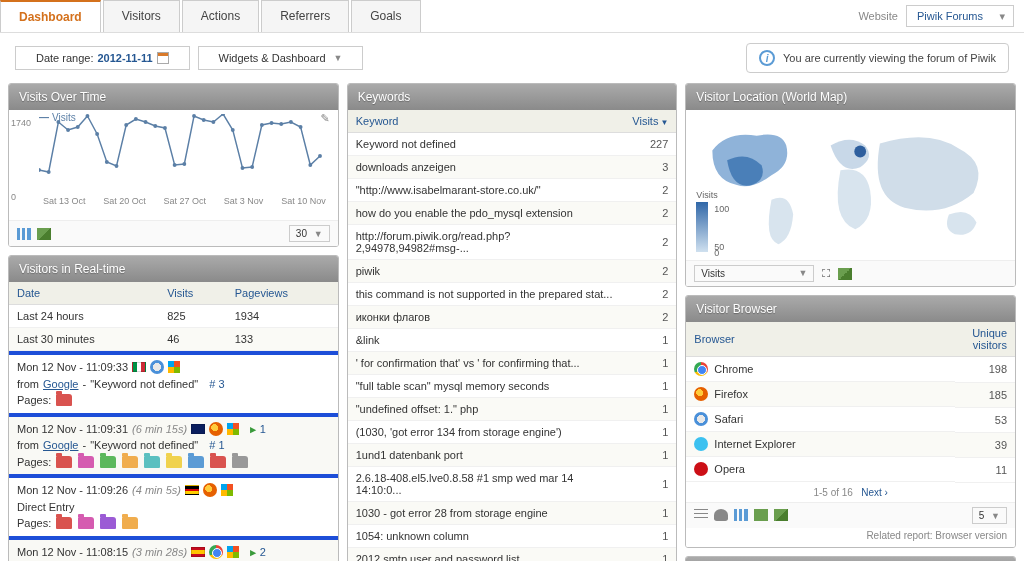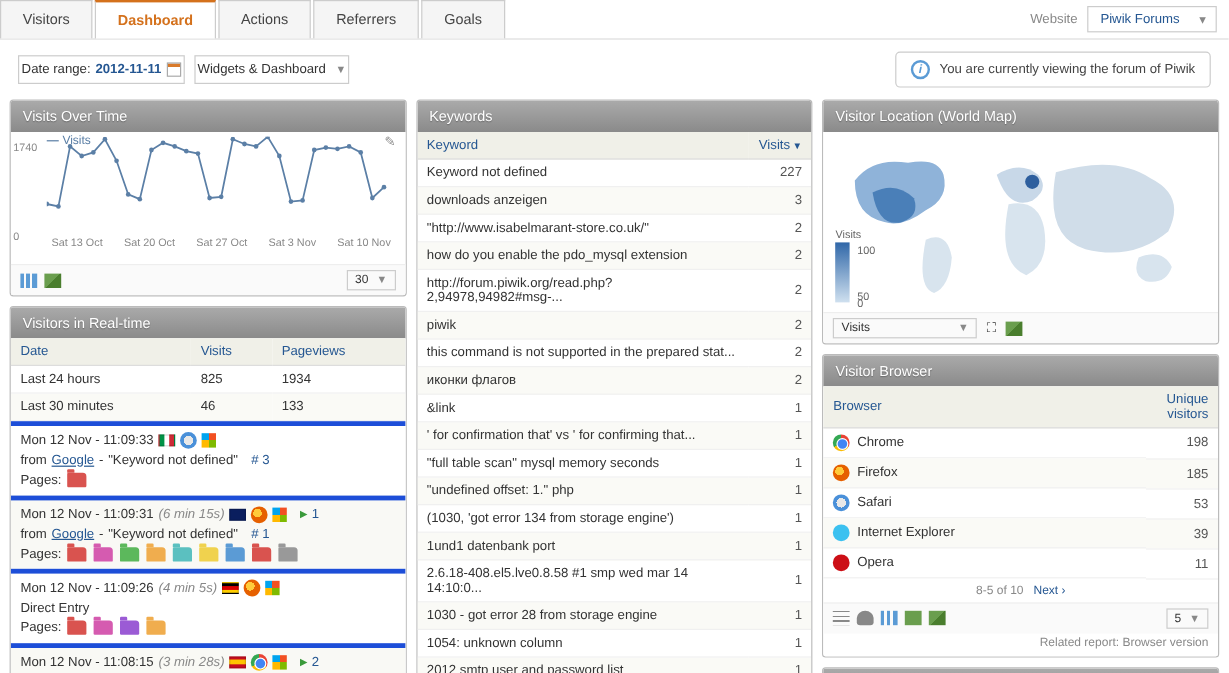--- a/index.html
+++ b/index.html
@@ -9,21 +9,21 @@
   .tabs { display: flex; }
   .tab { padding: 8px 18px; border: 1px solid #ccc; border-bottom: none; background: #f5f5f5; cursor: pointer; color: #444; font-size: 12px; margin-right: 2px; }
   .tab.active { background: #fff; color: #d4711c; font-weight: bold; border-top: 2px solid #d4711c; }
   .site-selector { display: flex; align-items: center; gap: 8px; padding-right: 10px; }
   .site-label { color: #888; }
   .site-dropdown { border: 1px solid #ccc; padding: 4px 30px 4px 10px; color: #255792; cursor: pointer; position: relative; }
   .site-dropdown::after { content: "▾"; position: absolute; right: 8px; color: #888; }
   
   .toolbar { display: flex; justify-content: space-between; align-items: center; padding: 10px 15px; }
   .toolbar-left { display: flex; gap: 8px; }
-  .ctrl { border: 1px solid #ccc; padding: 5px 2px; background: #fff; cursor: pointer; display: flex; align-items: center; gap: 4px; }
+  .ctrl { border: 1px solid #ccc; padding: 5px 20px; background: #fff; cursor: pointer; display: flex; align-items: center; gap: 4px; }
   .ctrl .value { color: #255792; font-weight: bold; }
   .caret { color: #888; font-size: 9px; margin-left: 4px; }
   .cal-icon { width: 12px; height: 12px; background: linear-gradient(#d97a2a 0 30%, #fff 30% 100%); border: 1px solid #aaa; display: inline-block; }
   .demo-notice { border: 1px solid #ccc; border-radius: 4px; padding: 6px 12px; display: flex; align-items: center; gap: 8px; color: #444; }
   .info-icon { width: 16px; height: 16px; border: 2px solid #5b9bd5; border-radius: 50%; color: #5b9bd5; font-style: italic; font-weight: bold; display: flex; align-items: center; justify-content: center; font-size: 10px; }
   
   .dashboard { display: flex; gap: 8px; padding: 0 8px; align-items: flex-start; }
   .col { flex: 1; display: flex; flex-direction: column; gap: 8px; }
   
   .widget { border: 1px solid #bbb; border-radius: 3px; overflow: hidden; }
@@ -95,22 +95,22 @@
   .pager .next { color: #255792; cursor: pointer; }
   .related { text-align: right; color: #888; padding: 2px 8px 6px; font-size: 10px; }
   
   .browser-row td:first-child { display: flex; align-items: center; gap: 6px; }
 </style>
 </head>
 <body>
 
 <div class="topbar">
   <div class="tabs">
+    <div class="tab active">Dashboard</div>
     <div class="tab">Visitors</div>
-    <div class="tab active">Dashboard</div>
     <div class="tab">Actions</div>
     <div class="tab">Referrers</div>
     <div class="tab">Goals</div>
   </div>
   <div class="site-selector">
     <span class="site-label">Website</span>
     <div class="site-dropdown">Piwik Forums</div>
   </div>
 </div>
 
@@ -447,21 +447,21 @@
               <tr class="browser-row">
                 <td>
                   <span class="browser-icon br-opera"></span>
                   <span>Opera</span>
                 </td>
                 <td class="num">11</td>
               </tr>
             </tbody>
         </table>
         <div class="pager">
-          <span>8-5 of 10</span>&nbsp;&nbsp;
+          <span>1-5 of 16</span>&nbsp;&nbsp;
           <span class="next">Next ›</span>
         </div>
         <div class="widget-footer">
           <div class="footer-icons">
             <span class="footer-icon icon-table"></span>
             <span class="footer-icon icon-cloud"></span>
             <span class="footer-icon icon-bar"></span>
             <span class="footer-icon icon-csv"></span>
             <span class="footer-icon icon-img"></span>
           </div>

